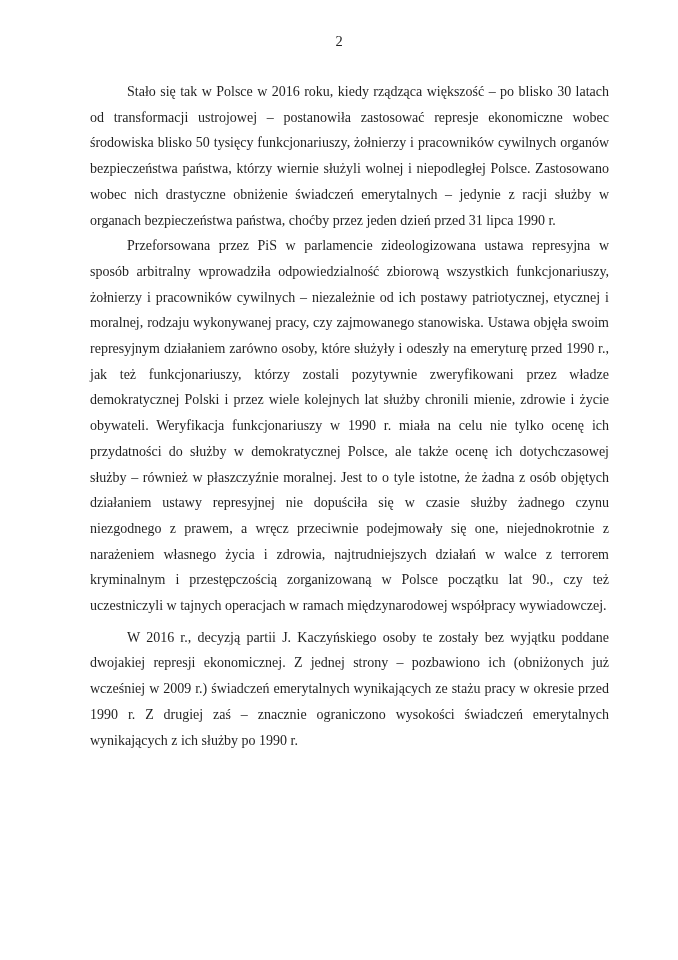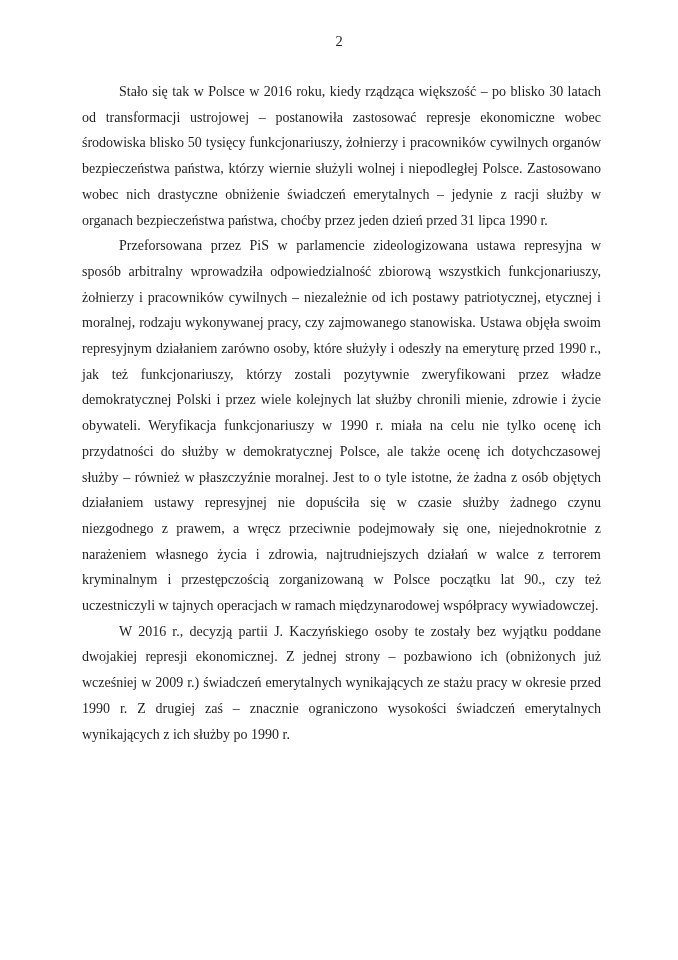--- a/index.html
+++ b/index.html
@@ -25,34 +25,35 @@
     top: 32px;
     left: 0;
     width: 100%;
     text-align: center;
     font-size: 14.5px;
     line-height: 18px;
   }
   .content {
     position: absolute;
     top: 79px;
-    left: 82px;
+    left: 90px;
     width: 519px;
     font-size: 14px;
     line-height: 25.7px;
     text-align: justify;
     hyphens: auto;
     -webkit-hyphens: auto;
   }
   .content p {
     margin: 0;
     padding: 0;
     text-indent: 37px;
   }
   .content p.para-gap {
+    margin-top: 6px;
   }
 </style>
 </head>
 <body>
 
 <div class="page">
   <div class="page-number">2</div>
 
   <div class="content" lang="pl">
     <p>Stało się tak w Polsce w 2016 roku, kiedy rządząca większość – po blisko 30 latach od transformacji ustrojowej – postanowiła zastosować represje ekonomiczne wobec środowiska blisko 50 tysięcy funkcjonariuszy, żołnierzy i pracowników cywilnych organów bezpieczeństwa państwa, którzy wiernie służyli wolnej i niepodległej Polsce. Zastosowano wobec nich drastyczne obniżenie świadczeń emerytalnych – jedynie z racji służby w organach bezpieczeństwa państwa, choćby przez jeden dzień przed 31 lipca 1990 r.</p>

